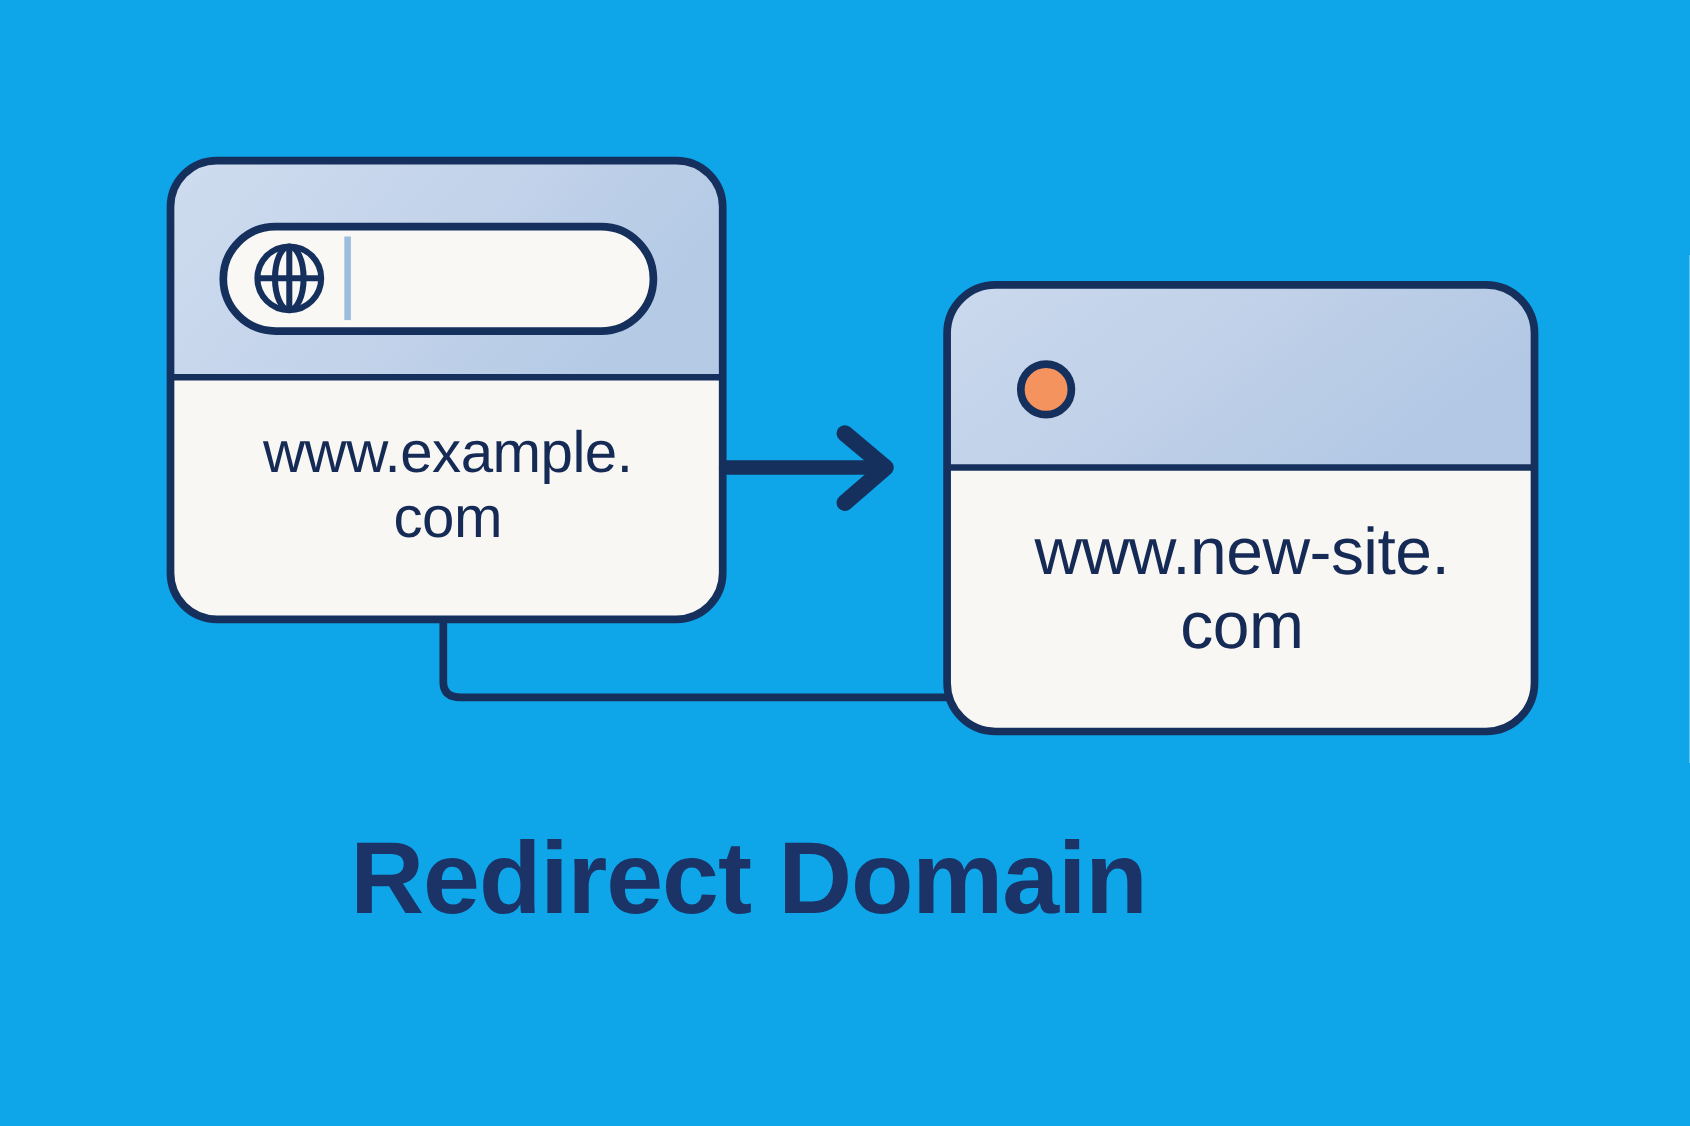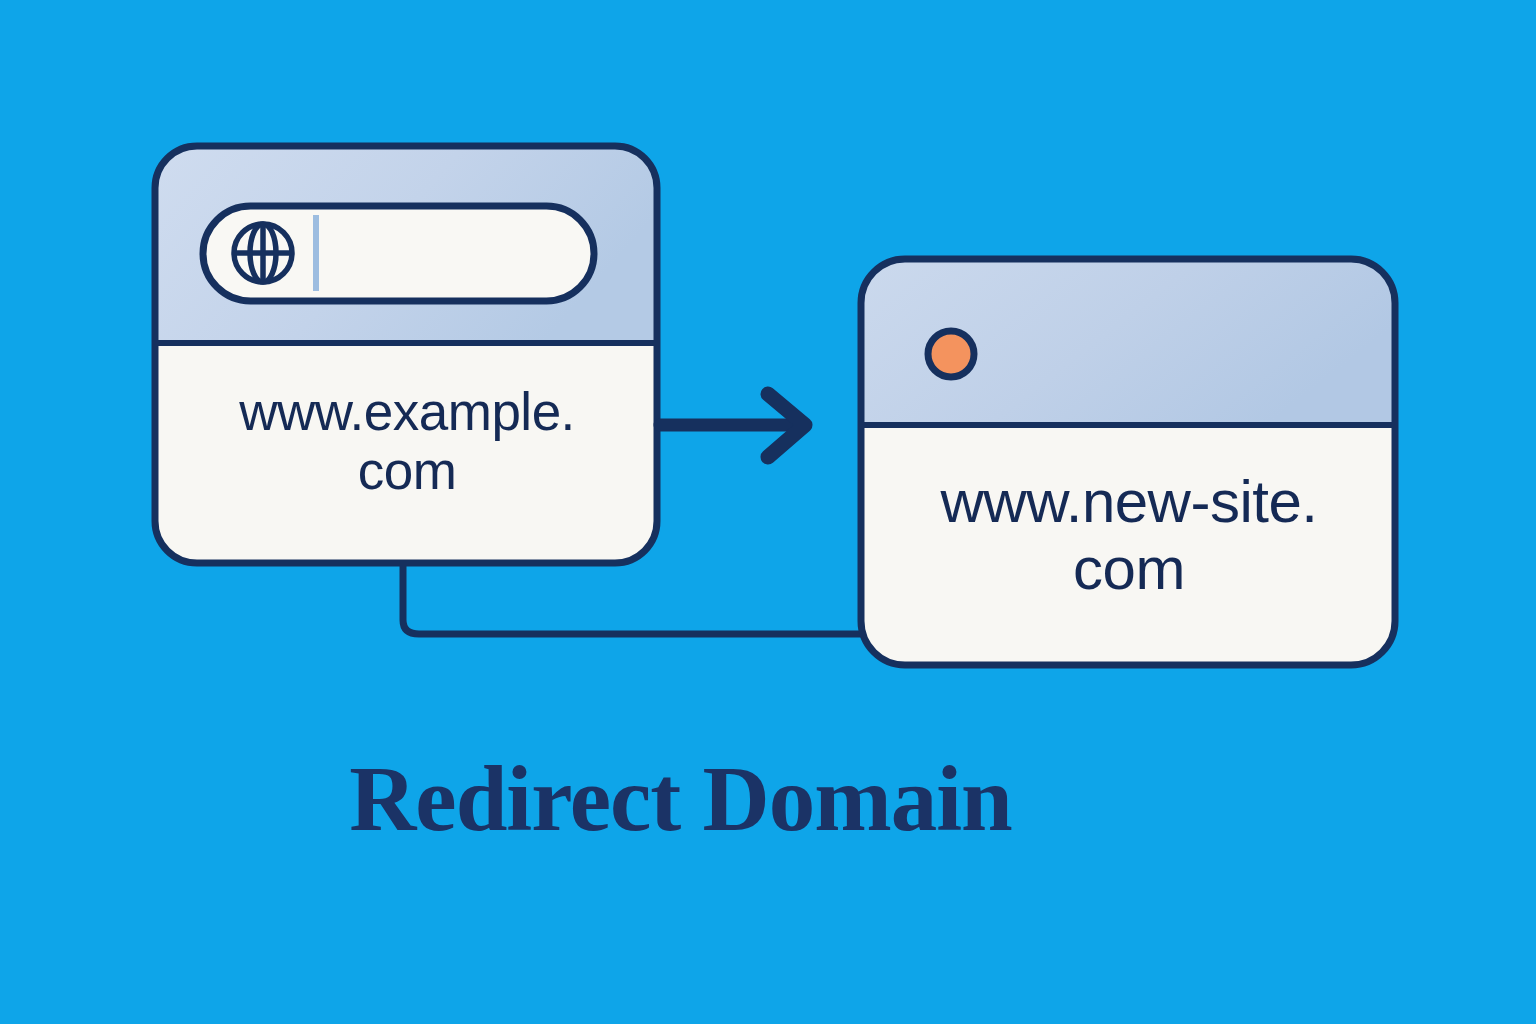--- a/index.html
+++ b/index.html
@@ -51,21 +51,21 @@
     top: 468px;
     width: 522px;
     font-size: 60px;
   }
   #caption {
     position: absolute;
     left: 0;
     top: 745px;
     width: 1361px;
     text-align: center;
-    font-family: Liberation Serif, serif;
+    font-family: Liberation Sans, sans-serif;
     font-weight: 700;
     font-size: 93px;
     letter-spacing: -1px;
     color: #1b3366;
   }
 </style>
 </head>
 <body>
 
 <div id="stage">

